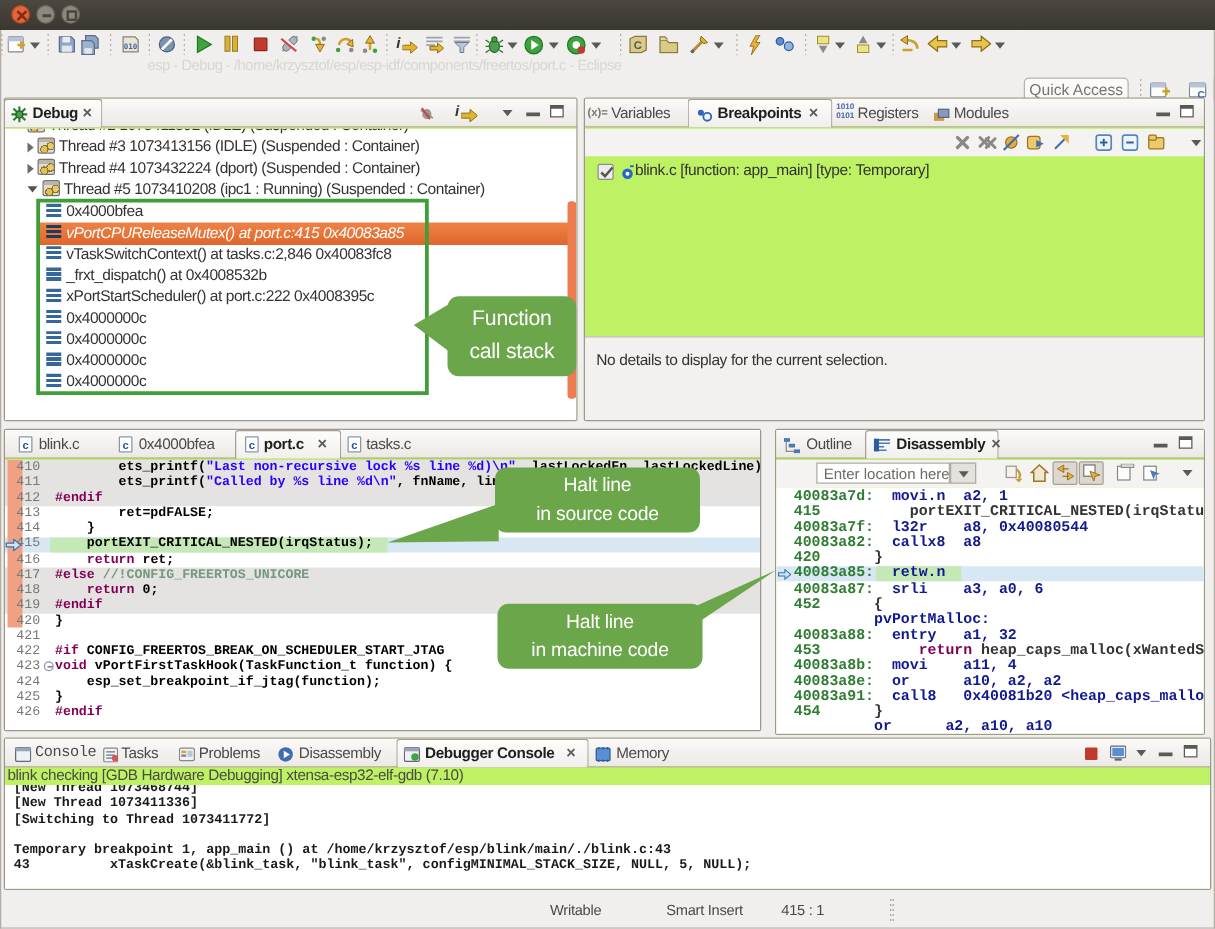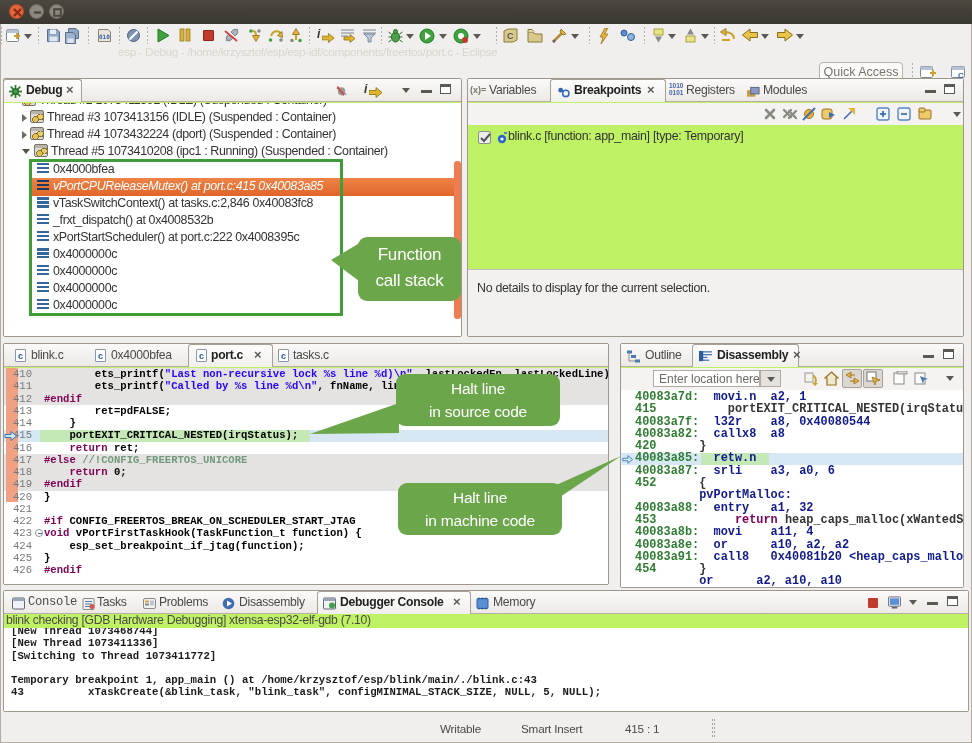--- a/index.html
+++ b/index.html
@@ -647,21 +647,21 @@
     <polygon points="2,34 91,3 91,33" fill="#6ca64b"></polygon>
   </svg>
 
 <div class="callout" style="left:398px; top:483px; width:164px; height:52px; font-size:15.5px; line-height:23px; padding-top:3px; letter-spacing:-0.2px;">Halt line<br>in machine code</div>
 <svg class="abs" style="left:552px; top:450px; z-index:29;" width="70" height="52" viewBox="0 0 70 52">
     <polygon points="69,6 2,36 2,51" fill="#6ca64b"></polygon>
   </svg>
 
 <div class="abs" id="statusbar" style="left:0; top:712px; width:972px; height:31px;">
   <div class="abs" style="left:440px; top:10px; font-size:11.7px; color:#4c4a47; letter-spacing:-0.2px;">Writable</div>
-  <div class="abs" style="left:521px; top:10px; font-size:11.7px; color:#4c4a47; letter-spacing:-0.2px;">Smart Insert</div>
+  <div class="abs" style="left:533px; top:10px; font-size:11.7px; color:#4c4a47; letter-spacing:-0.2px;">Smart Insert</div>
   <div class="abs" style="left:625px; top:10px; font-size:11.7px; color:#4c4a47; letter-spacing:-0.2px;">415 : 1</div>
   <div class="abs" style="left:712px; top:7px; width:1px; height:18px; background:repeating-linear-gradient(#a8a29a 0 2px, transparent 2px 4px);"></div>
   <div class="abs" style="left:714px; top:7px; width:1px; height:18px; background:repeating-linear-gradient(#a8a29a 0 2px, transparent 2px 4px);"></div>
 </div>
 
 <div class="abs" style="left:0; top:24px; width:1px; height:719px; background:#b3ada5; z-index:50;"></div>
 <div class="abs" style="left:971px; top:24px; width:1px; height:719px; background:#b3ada5; z-index:50;"></div>
 <div class="abs" style="left:0; top:742px; width:972px; height:1px; background:#b3ada5; z-index:50;"></div>
 
 </body></html>

